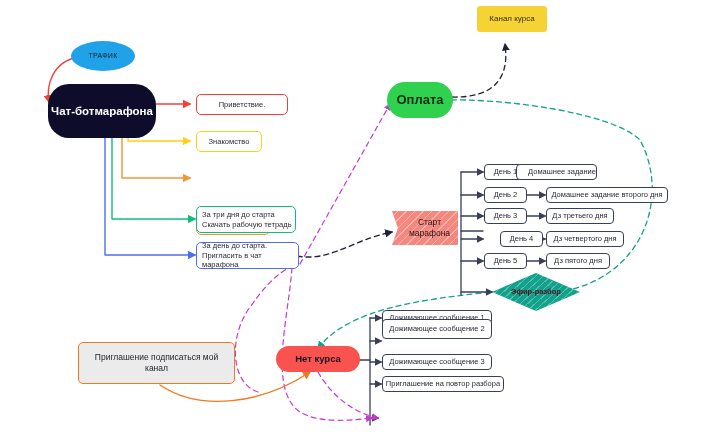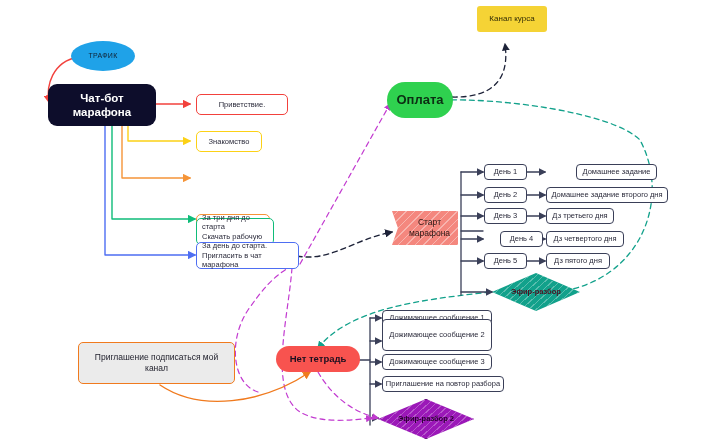--- a/index.html
+++ b/index.html
@@ -158,40 +158,40 @@
       <path d="M318,372 C332,396 352,412 378,418" stroke="#c23ad0" stroke-width="1.2" stroke-dasharray="5 4" marker-end="url(#ar-mag)"></path>
 
       <path d="M160,385 C200,412 262,404 310,372" stroke="#f07a1e" stroke-width="1.4" marker-end="url(#ar-orange2)"></path>
     </g>
   </svg>
 
   <div class="node n-ellipse" style="left:71px;top:41px;width:64px;height:30px;">
     <span>ТРАФИК</span>
   </div>
 
-  <div class="node n-root" style="left:48px;top:84px;width:108px;height:42px;
-       flex-direction:column;">
+  <div class="node n-root" style="left:48px;top:84px;width:108px;height:54px;
+       flex-direction:row;border-radius:21px;">
     <span>Чат-бот</span>
     <span>марафона</span>
   </div>
 
   <div class="node box c-red" style="left:196px;top:94px;width:92px;height:21px;">
     <span>Приветствие.</span>
   </div>
 
   <div class="node box c-yellow" style="left:196px;top:131px;width:66px;height:21px;">
     <span>Знакомство</span>
   </div>
 
   <div class="node box c-orange" style="left:196px;top:168px;width:74px;height:21px;">
     <span>О марафоне</span>
   </div>
 
-  <div class="node box c-green box-left" style="left:196px;top:206px;width:78px;
-       height:27px;flex-direction:column;align-items:flex-start;justify-content:center;margin-top:12px;">
+  <div class="node box c-green box-left" style="left:196px;top:206px;width:100px;
+       height:27px;flex-direction:column;align-items:flex-start;justify-content:center;">
     <span>За три дня до старта</span>
     <span>Скачать рабочую тетрадь</span>
   </div>
 
   <div class="node n-channel" style="left:477px;top:6px;width:70px;height:26px;">
     <span>Канал курса</span>
   </div>
 
   <div class="node box c-blue box-left" style="left:196px;top:242px;width:103px;
        height:27px;flex-direction:column;align-items:flex-start;justify-content:center;">
@@ -218,21 +218,21 @@
   <div class="node box tight c-navy" style="left:484px;top:208px;width:43px;height:16px;">
     <span>День 3</span>
   </div>
   <div class="node box tight c-navy" style="left:500px;top:231px;width:43px;height:16px;">
     <span>День 4</span>
   </div>
   <div class="node box tight c-navy" style="left:484px;top:253px;width:43px;height:16px;">
     <span>День 5</span>
   </div>
 
-  <div class="node box tight c-navy" style="left:576px;top:164px;width:81px;height:16px;">
+  <div class="node box tight c-navy" style="left:516px;top:164px;width:81px;height:16px;justify-content:flex-end;">
     <span>Домашнее задание</span>
   </div>
   <div class="node box tight c-navy" style="left:546px;top:187px;width:122px;height:16px;text-align:right;">
     <span>Домашнее задание второго дня</span>
   </div>
   <div class="node box tight c-navy" style="left:546px;top:208px;width:68px;height:16px;">
     <span>Дз третьего дня</span>
   </div>
   <div class="node box tight c-navy" style="left:546px;top:231px;width:78px;height:16px;">
     <span>Дз четвертого дня</span>
@@ -240,40 +240,36 @@
   <div class="node box tight c-navy" style="left:546px;top:253px;width:64px;height:16px;">
     <span>Дз пятого дня</span>
   </div>
 
   <div class="node diamond d-teal" style="left:492px;top:273px;width:88px;height:38px;">
     <div class="dshape"></div>
     <span>Эфир-разбор</span>
   </div>
 
   <div class="node pill n-nopay" style="left:276px;top:346px;width:84px;height:26px;">
-    <span>Нет тетрадь</span>
+    <span>Нет курса</span>
   </div>
 
   <div class="node box tight c-navy" style="left:382px;top:310px;width:110px;height:16px;">
     <span>Дожимающее сообщение 1</span>
   </div>
-  <div class="node box tight c-navy" style="left:382px;top:319px;width:110px;height:32px;">
+  <div class="node box tight c-navy" style="left:382px;top:319px;width:110px;height:20px;">
     <span>Дожимающее сообщение 2</span>
   </div>
   <div class="node box tight c-navy" style="left:382px;top:354px;width:110px;height:16px;">
     <span>Дожимающее сообщение 3</span>
   </div>
   <div class="node box tight c-navy" style="left:382px;top:376px;width:122px;height:16px;">
     <span>Приглашение на повтор разбора</span>
   </div>
 
-  <div class="node diamond d-purple" style="left:378px;top:399px;width:96px;height:40px;">
-    <div class="dshape"></div>
-    <span>Эфир-разбор 2</span>
-  </div>
 
   <div class="node n-invite" style="left:78px;top:342px;width:157px;height:42px;
        flex-direction:column;align-items:center;">
     <span>Приглашение подписаться мой</span>
     <span>канал</span>
   </div>
 
 </div>
 
 </body></html>

